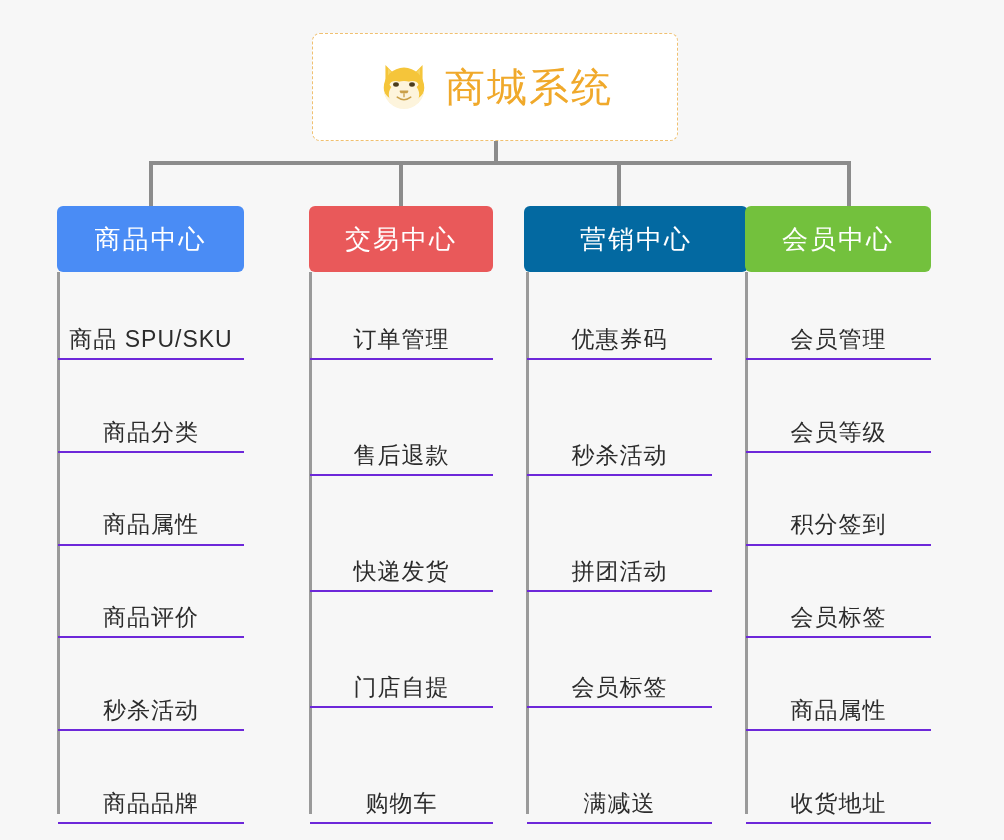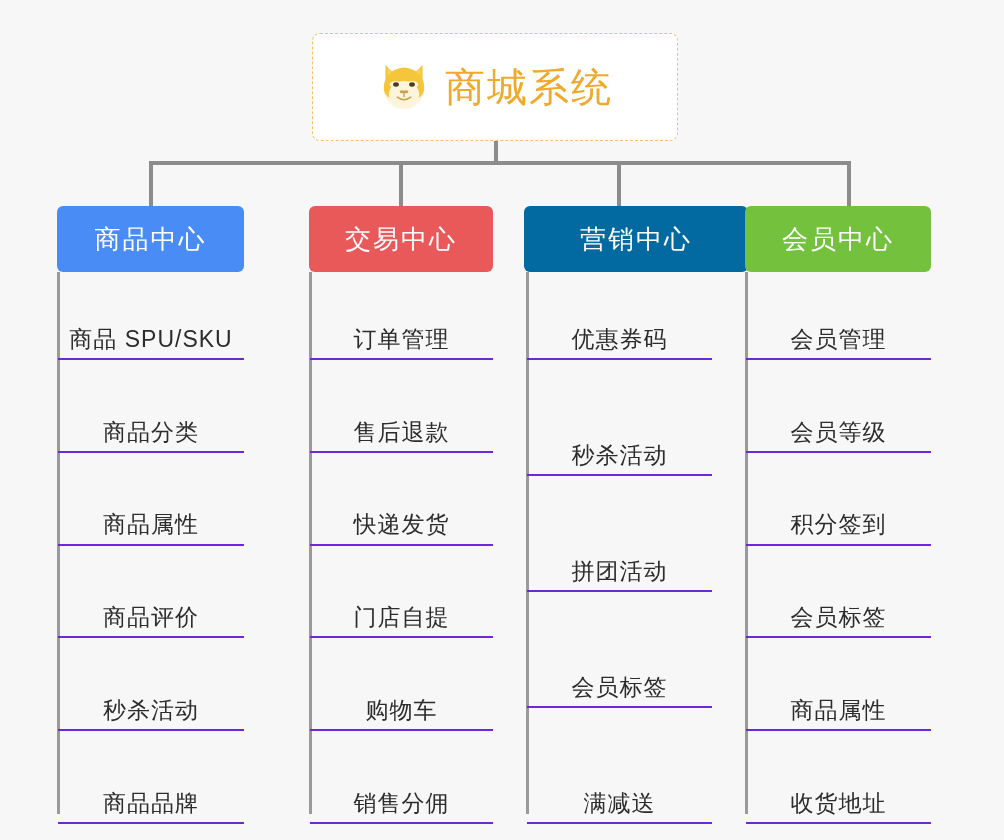--- a/index.html
+++ b/index.html
@@ -165,23 +165,20 @@
         </div>
         <div class="leaf">
           <span class="leaf-label">快递发货</span>
         </div>
         <div class="leaf">
           <span class="leaf-label">门店自提</span>
         </div>
         <div class="leaf">
           <span class="leaf-label">购物车</span>
         </div>
-        <div class="leaf">
-          <span class="leaf-label">销售分佣</span>
-        </div>
       </div>
   </div>
   <div class="col" style="left: 526px; width: 186px;">
     <div class="col-trunk"></div>
     <div class="col-items">
         <div class="leaf">
           <span class="leaf-label">优惠券码</span>
         </div>
         <div class="leaf">
           <span class="leaf-label">秒杀活动</span>

